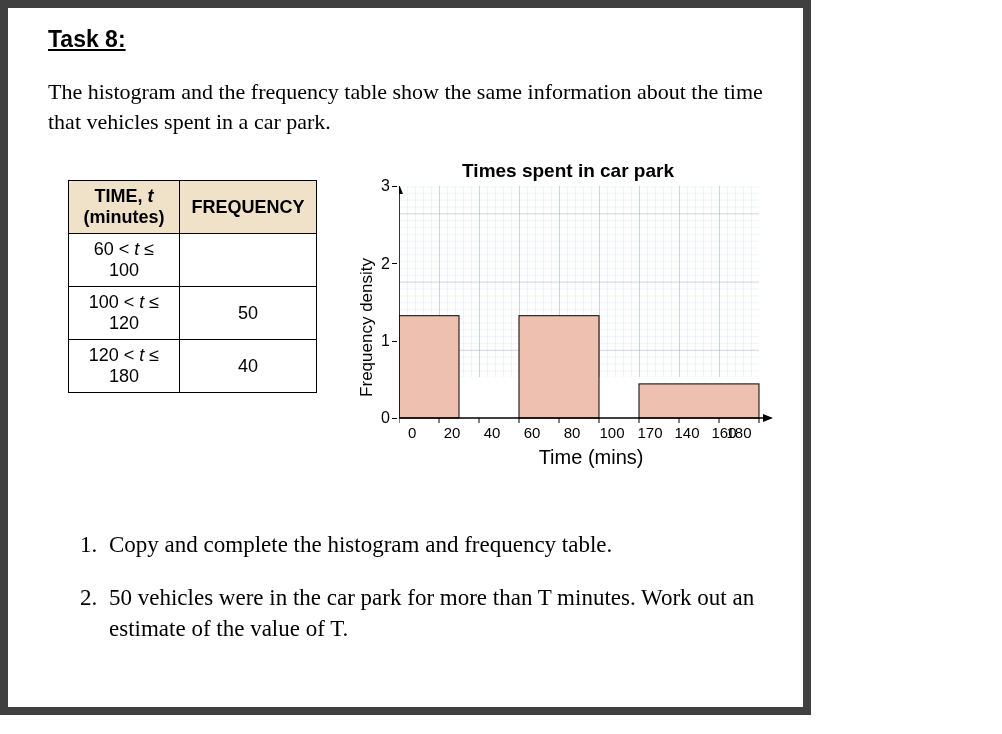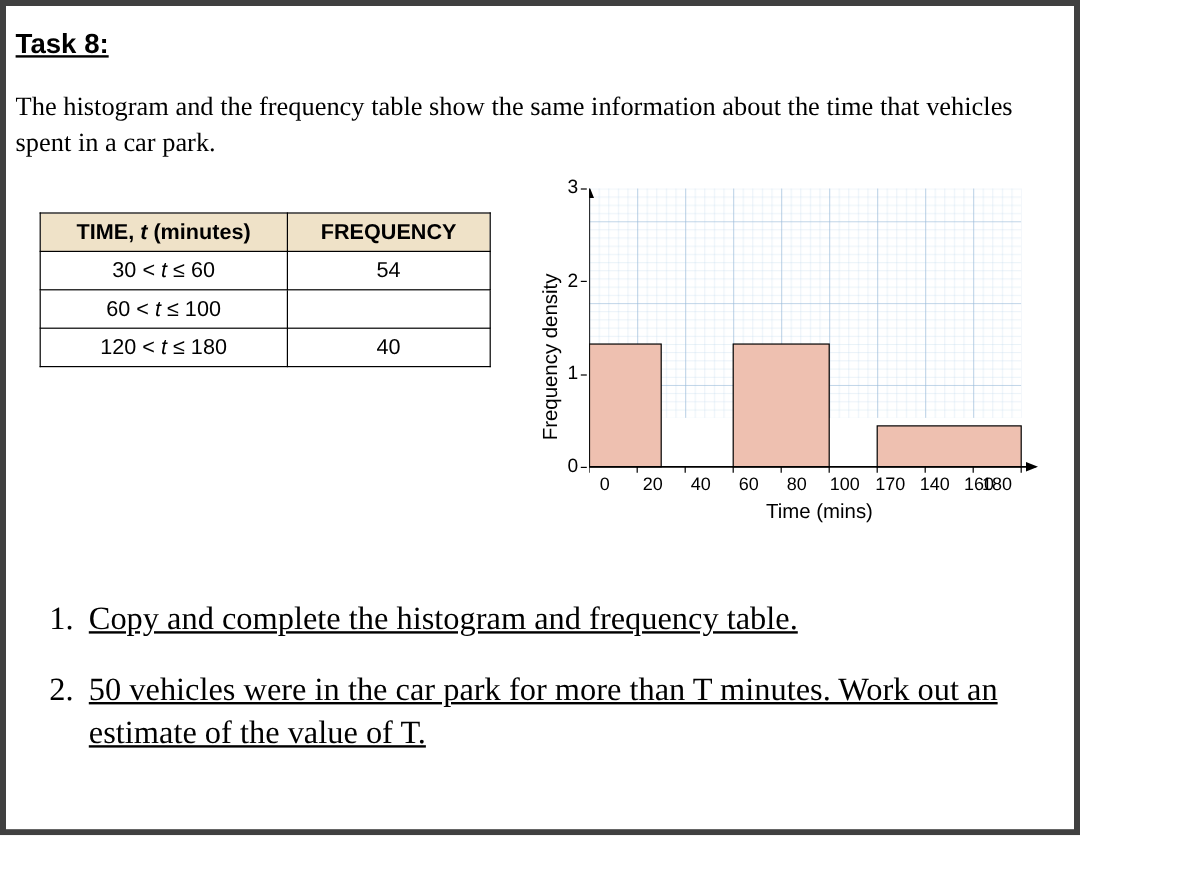--- a/index.html
+++ b/index.html
@@ -2,24 +2,24 @@
 <html><head>
 <meta charset="utf-8">
 <style>
   body {
     margin: 0;
     padding: 0;
     font-family: Georgia, 'Times New Roman', serif;
     background: #fff;
   }
   .page {
-    width: 900px;
+    width: 811px;
     box-sizing: border-box;
-    border: 5px solid #404040;
-    padding: 18px 24px 40px 8px;
+    border: 8px solid #404040;
+    padding: 18px 24px 40px 40px;
   }
   .task-title {
     font-family: Arial, sans-serif;
     font-size: 23px;
     font-weight: bold;
     text-decoration: underline;
     margin: 0 0 24px 0;
   }
   .intro {
     font-size: 22px;
@@ -104,31 +104,30 @@
     width: 380px;
     height: 20px;
     font-size: 15px;
   }
   .xticks span {
     position: absolute;
     top: 0;
     transform: translateX(-50%);
   }
   .xlabel {
-    font-size: 17px;
+    font-size: 20px;
     text-align: center;
     margin-top: 2px;
     padding-left: 22px;
   }
   
   .qlist {
-    font-size: 27px;
+    font-size: 23px;
     padding-left: 55px;
     margin: 0;
-    text-decoration: underline;
   }
   .qlist li {
     margin-bottom: 22px;
     padding-left: 6px;
     line-height: 1.35;
   }
 </style>
 </head>
 <body>
 
@@ -138,35 +137,36 @@
 
   <div class="content-row">
 
     <table class="ftab">
       <tbody>
           <tr>
         <th class="range">TIME, <span class="ital">t</span> (minutes)</th>
         <th class="freq">FREQUENCY</th>
       </tr>
       <tr>
-        <td class="range">30 &lt; <span class="ital">t</span> ≤ 60</td>
-        <td class="freq">54</td>
-      </tr>
-      <tr>
         <td class="range">60 &lt; <span class="ital">t</span> ≤ 100</td>
         <td class="freq"></td>
+      </tr>
+      <tr>
+        <td class="range">100 &lt; <span class="ital">t</span> ≤ 120</td>
+        <td class="freq">50</td>
       </tr>
       <tr>
         <td class="range">120 &lt; <span class="ital">t</span> ≤ 180</td>
         <td class="freq">40</td>
       </tr>
     </tbody>
       </table>
 
     <div class="chart-block">
+      <div class="chart-title">Times spent in car park</div>
       <div class="chart-body">
         <div class="ylabel">Frequency density</div>
         <div class="plot-col">
           <div class="plot-row">
             <div class="yticks">
               <span>3</span>
               <span>2</span>
               <span>1</span>
               <span>0</span>
             </div>

